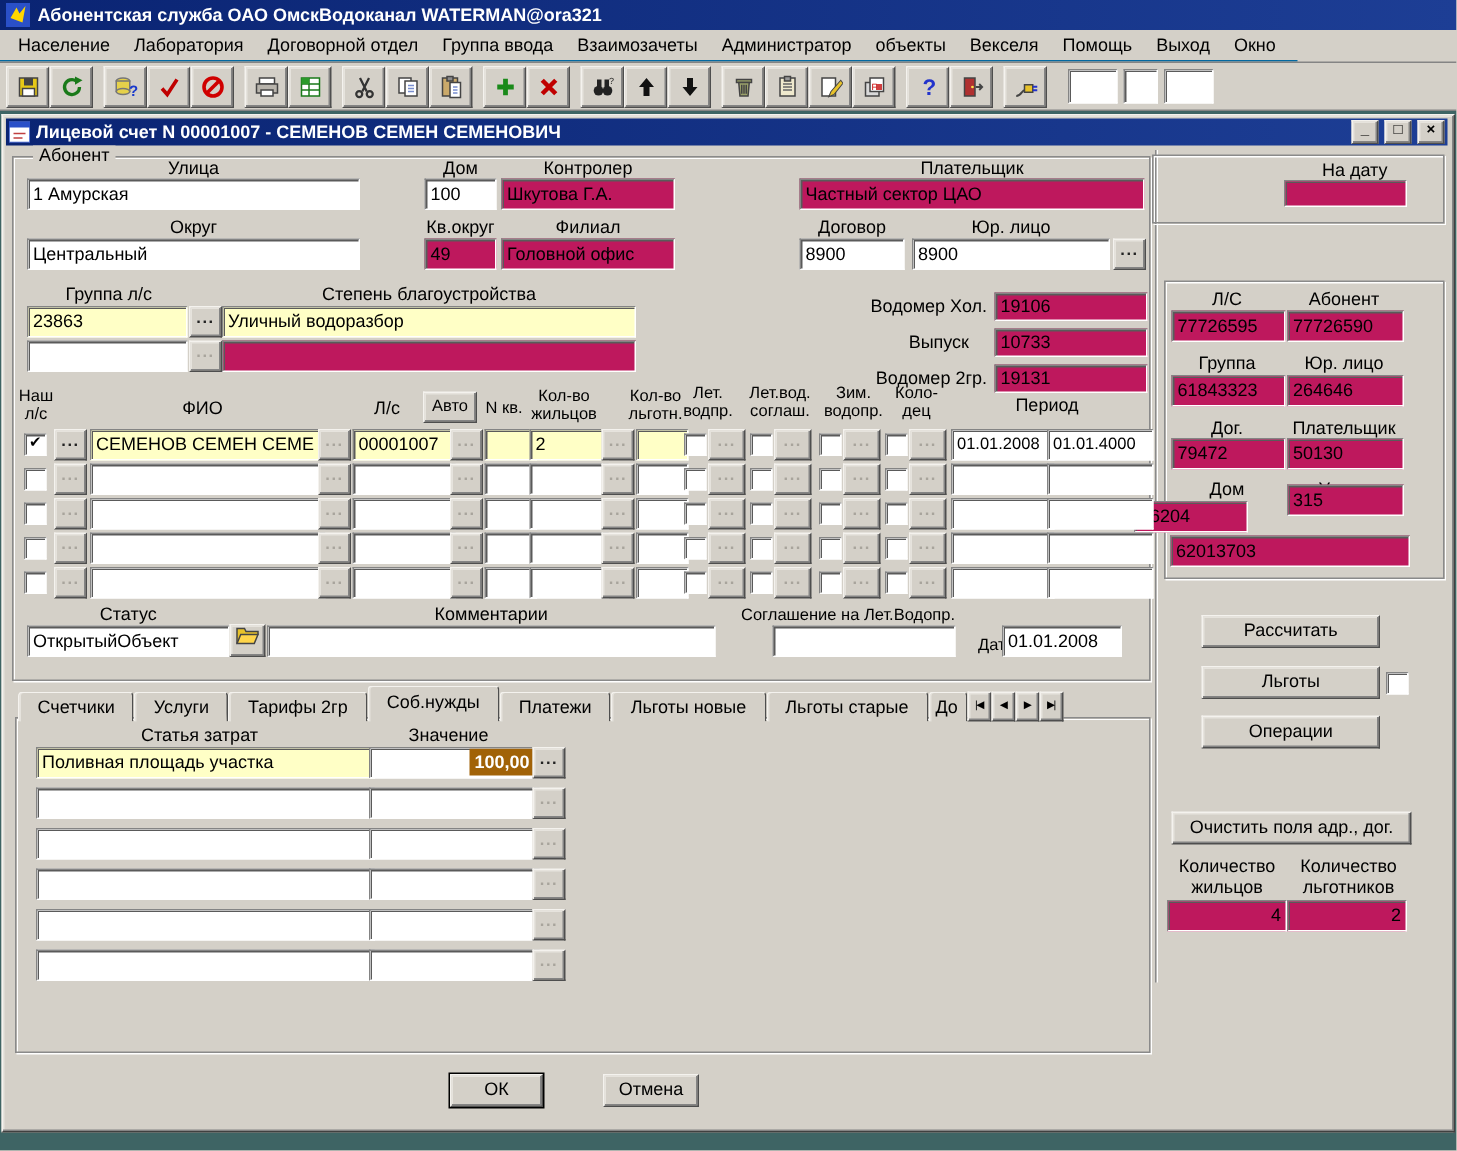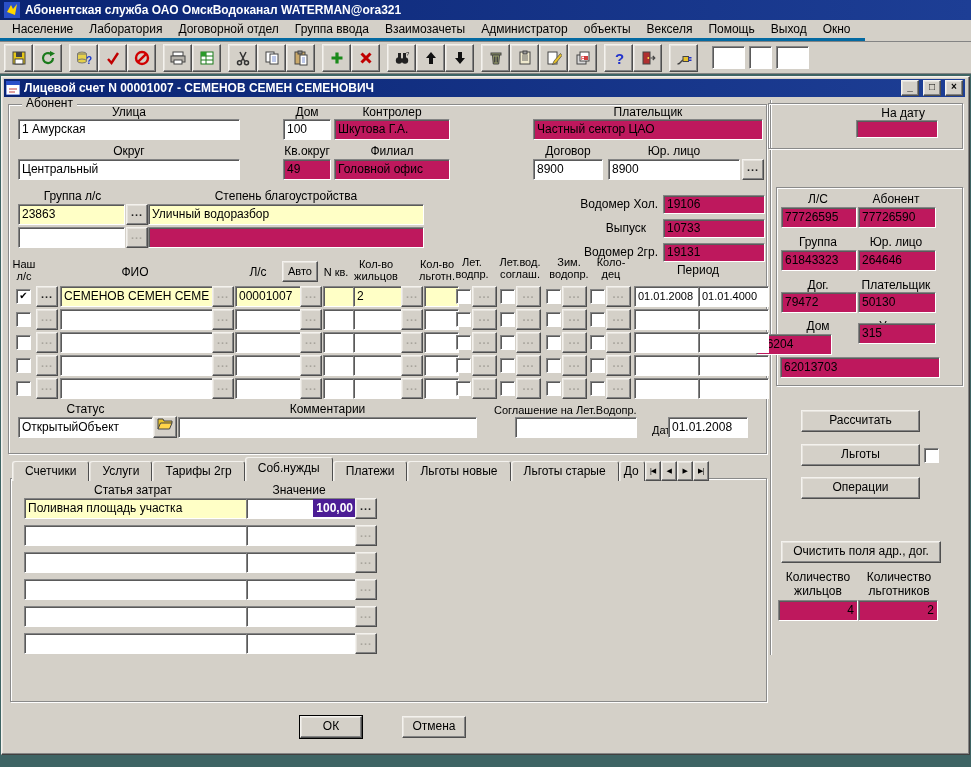--- a/index.html
+++ b/index.html
@@ -22,21 +22,21 @@
   .dots{position:absolute;height:19px;text-align:center;line-height:14px;font-weight:bold;
         letter-spacing:1px;font-size:11px;color:#222;cursor:default}
   .dots.dis{color:#a8a49c}
   .cbx{position:absolute;width:13px;height:13px;background:#fff;font-size:10px;line-height:12px;
        text-align:center;border-top:1px solid #848484;border-left:1px solid #848484;
        border-bottom:1px solid #fff;border-right:1px solid #fff;box-shadow:inset 1px 1px 0 #5a5a5a}
   
   .titlebar{left:0;top:0;width:971px;height:20px;background:linear-gradient(90deg,#0a2473,#1d3e95);
             color:#fff;font-weight:bold;display:flex;align-items:center;gap:5px;padding-left:4px;box-sizing:border-box}
   .menubar{left:0;top:20px;width:865px;height:21px;display:flex;align-items:center;padding-left:4px;
-           box-sizing:border-box;border-bottom:3px solid #0369a1}
+           box-sizing:border-box;border-bottom:1px solid #0369a1}
   .menu-item{padding:3px 8px;cursor:default}
   .toolbar{left:0;top:41px;width:971px;height:33px;display:flex;align-items:center;padding-left:4px;
            box-sizing:border-box;border-top:1px solid #848484;border-bottom:1px solid #848484}
   .tbtn{width:27px;height:26px;display:flex;align-items:center;justify-content:center;flex:0 0 auto}
   .sep{width:7px;flex:0 0 auto}
   .tbox{height:21px;flex:0 0 auto;background:#fff}
   
   .mdi{left:0;top:74px;width:971px;height:693px;background:#3e6464}
   .child{left:1px;top:76px;width:967px;height:677px;background:#d4d0c8;
          border-top:1px solid #f4f2ee;border-left:1px solid #f4f2ee;
@@ -53,21 +53,21 @@
   
   .c-cb{left:16px}.c-d1{left:36px;width:20px}.c-fio{left:60px;width:149px}.c-d2{left:212px;width:20px}
   .c-ls{left:235px;width:61px}.c-d3{left:300px;width:20px}.c-nkv{left:323px;width:27px}
   .c-zh{left:353px;width:45px}.c-d4{left:401px;width:20px}.c-lg{left:424px;width:27px}
   .c-cb1{left:456px}.c-d5{left:472px;width:23px}.c-cb2{left:500px}.c-d6{left:516px;width:23px}
   .c-cb3{left:546px}.c-d7{left:562px;width:23px}.c-cb4{left:590px}.c-d8{left:606px;width:23px}
   .c-p1{left:634px;width:61px;font-size:11px}.c-p2{left:698px;width:63px;font-size:11px}
   
   .n-art{left:24px;width:218px}.n-val{left:246px;width:106px}.n-dots{left:355px;width:20px}
   .nrow{display:contents}.nrow .fld,.nrow .dots{top:var(--t)}
-  .selhl{background:#4c1d95;color:#fff;padding:0 3px;float:right;font-weight:bold}
+  .selhl{background:#a16207;color:#fff;padding:0 3px;float:right;font-weight:bold}
   
   .tabs{left:12px;top:459px;height:22px;display:flex;align-items:flex-end}
   .tab{height:19px;line-height:18px;padding:0 12px;background:#d4d0c8;flex:0 0 auto;
        border-top:1px solid #f4f2ee;border-left:1px solid #f4f2ee;border-right:1px solid #4e4e4e;
        border-radius:3px 3px 0 0;box-shadow:inset 1px 0 0 #e6e3dd;cursor:default}
   .tab.active{height:23px;line-height:21px;position:relative;z-index:6}
   .tab.cut{padding:0 4px;overflow:hidden;width:16px}
   .navbtn{width:14px;height:18px;font-size:7px;line-height:17px;text-align:center;flex:0 0 auto;letter-spacing:-1px}
   .vline{position:absolute;width:0;border-left:1px solid #8a8a8a;border-right:1px solid #fff}
 </style>

